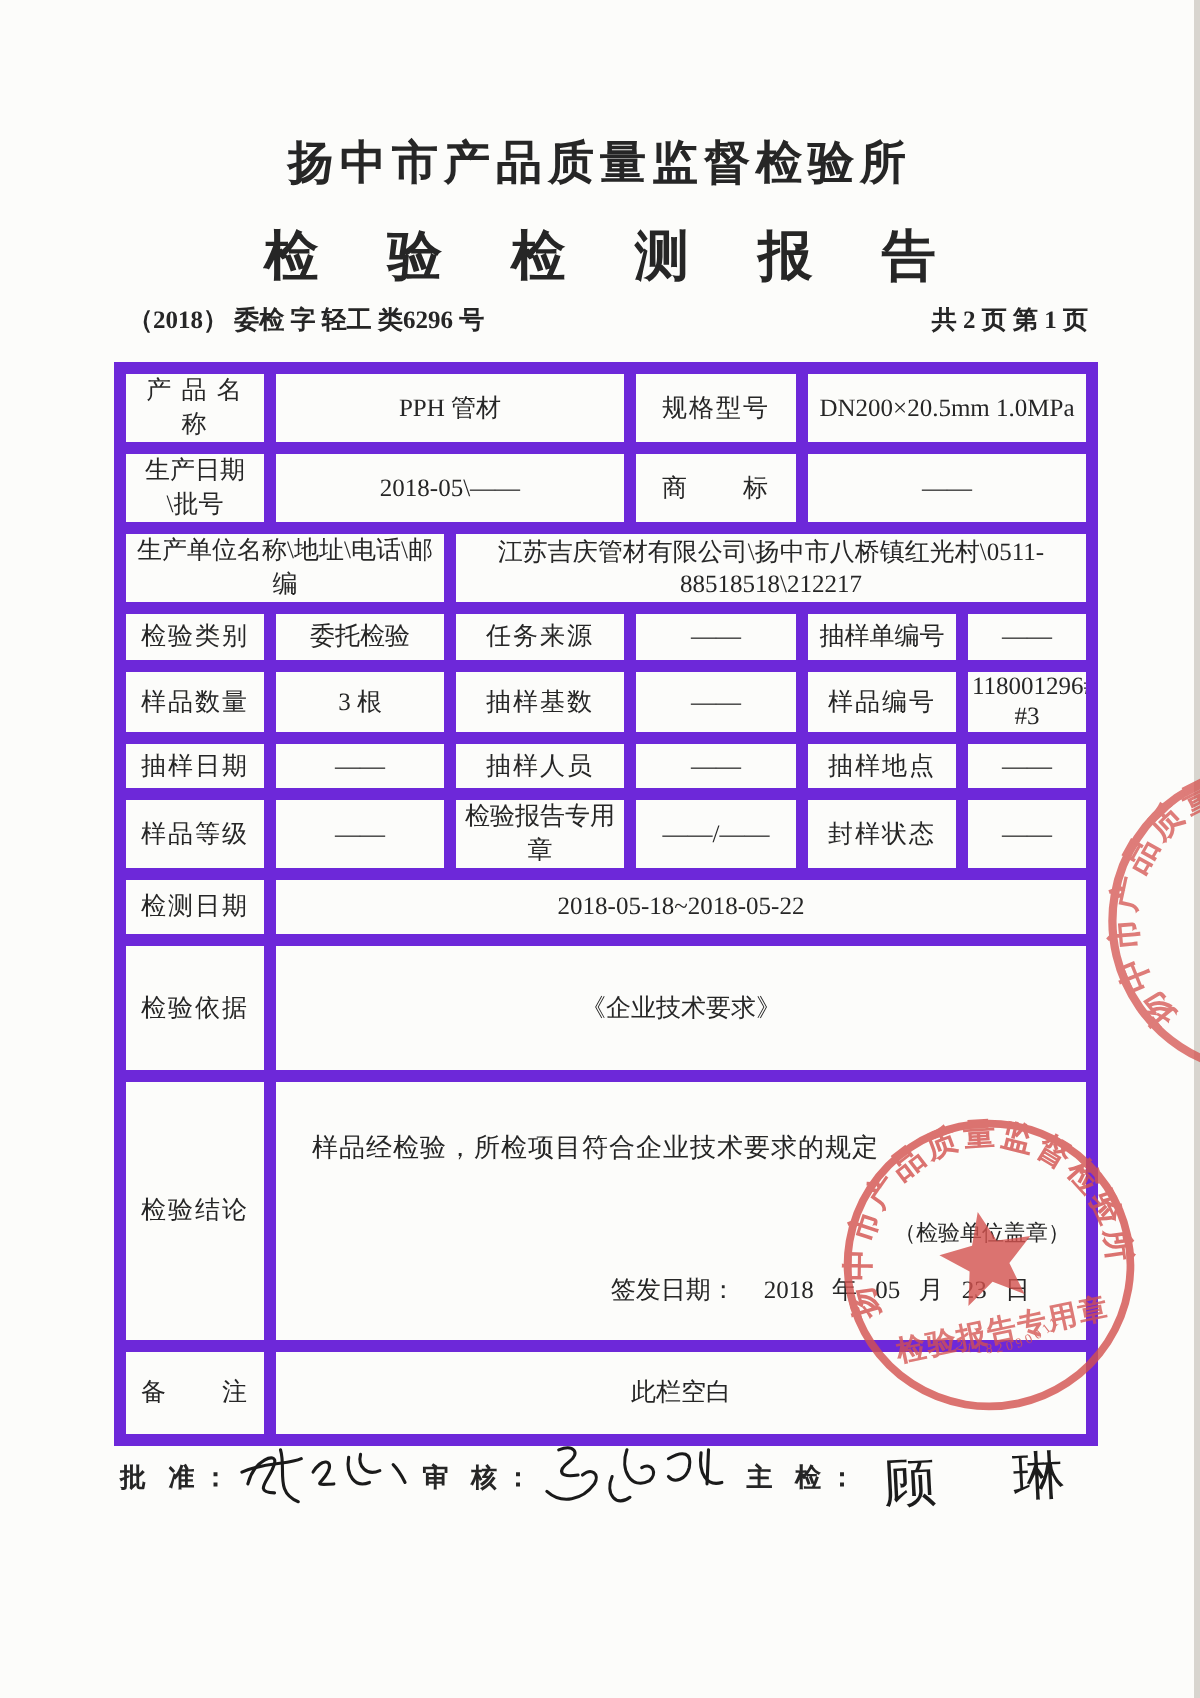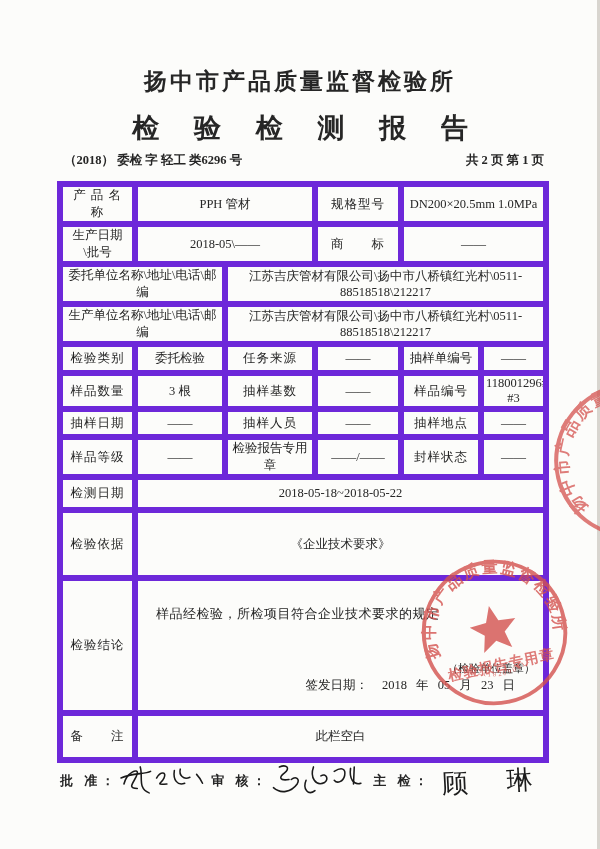--- a/index.html
+++ b/index.html
@@ -21,25 +21,25 @@
   table.report{position:absolute;left:57px;top:181px;border-collapse:collapse;
     table-layout:fixed;width:486px;border:2px solid #1f1f1f;}
   table.report td{border:6px solid #6d28d9;text-align:center;vertical-align:middle;
     font-size:12.5px;padding:0 2px;overflow:hidden;}
   td.lbl{letter-spacing:1px;}
   td.small{font-size:11px;letter-spacing:0;}
   td.tiny{font-size:10.5px;letter-spacing:0;}
   td.leftpad{text-align:left;padding-left:14px;}
   td.concl-cell{position:relative;padding:0;}
   .concl-text{position:absolute;top:24px;left:18px;font-size:13px;letter-spacing:.5px;white-space:nowrap;text-align:center;}
-  .seal-note{position:absolute;top:80px;right:8px;font-size:11px;}
+  .seal-note{position:absolute;top:68px;right:8px;font-size:11px;}
   .issue-line{position:absolute;bottom:16px;right:28px;font-size:12.5px;word-spacing:6px;}
   .issue-line .dt{margin-left:14px;}
   
-  .sign-row{position:absolute;left:60px;top:750px;width:488px;height:62px;
+  .sign-row{position:absolute;left:60px;top:708px;width:488px;height:62px;
     display:flex;align-items:center;}
   .sign-label{font-size:13px;font-weight:bold;letter-spacing:4px;white-space:nowrap;}
   .sig-svg{display:block;}
   .chief-name{font-size:26px;letter-spacing:16px;white-space:nowrap;
     transform:rotate(-3deg);margin-left:10px;color:#1c1c1c;}
   
   .stamp{position:absolute;pointer-events:none;z-index:5;}
   .stamp-main{left:417px;top:555px;width:155px;height:155px;}
   .stamp-edge{left:549px;top:378px;width:165px;height:165px;}
 </style>
@@ -69,24 +69,20 @@
     <td class="lbl">产 品 名 称</td>
     <td colspan="2">PPH 管材</td>
     <td class="lbl">规格型号</td>
     <td colspan="2" class="small">DN200×20.5mm 1.0MPa</td>
   </tr>
   <tr style="height:33px">
     <td class="lbl small">生产日期\批号</td>
     <td colspan="2">2018-05\——</td>
     <td class="lbl">商　　标</td>
     <td colspan="2">——</td>
-  </tr>
-  <tr style="height:29px">
-    <td colspan="2" class="small">委托单位名称\地址\电话\邮编</td>
-    <td colspan="4" class="small">江苏吉庆管材有限公司\扬中市八桥镇红光村\0511-88518518\212217</td>
   </tr>
   <tr style="height:30px">
     <td colspan="2" class="small">生产单位名称\地址\电话\邮编</td>
     <td colspan="4" class="small">江苏吉庆管材有限公司\扬中市八桥镇红光村\0511-88518518\212217</td>
   </tr>
   <tr style="height:29px">
     <td class="lbl">检验类别</td>
     <td>委托检验</td>
     <td class="lbl">任务来源</td>
     <td>——</td>

